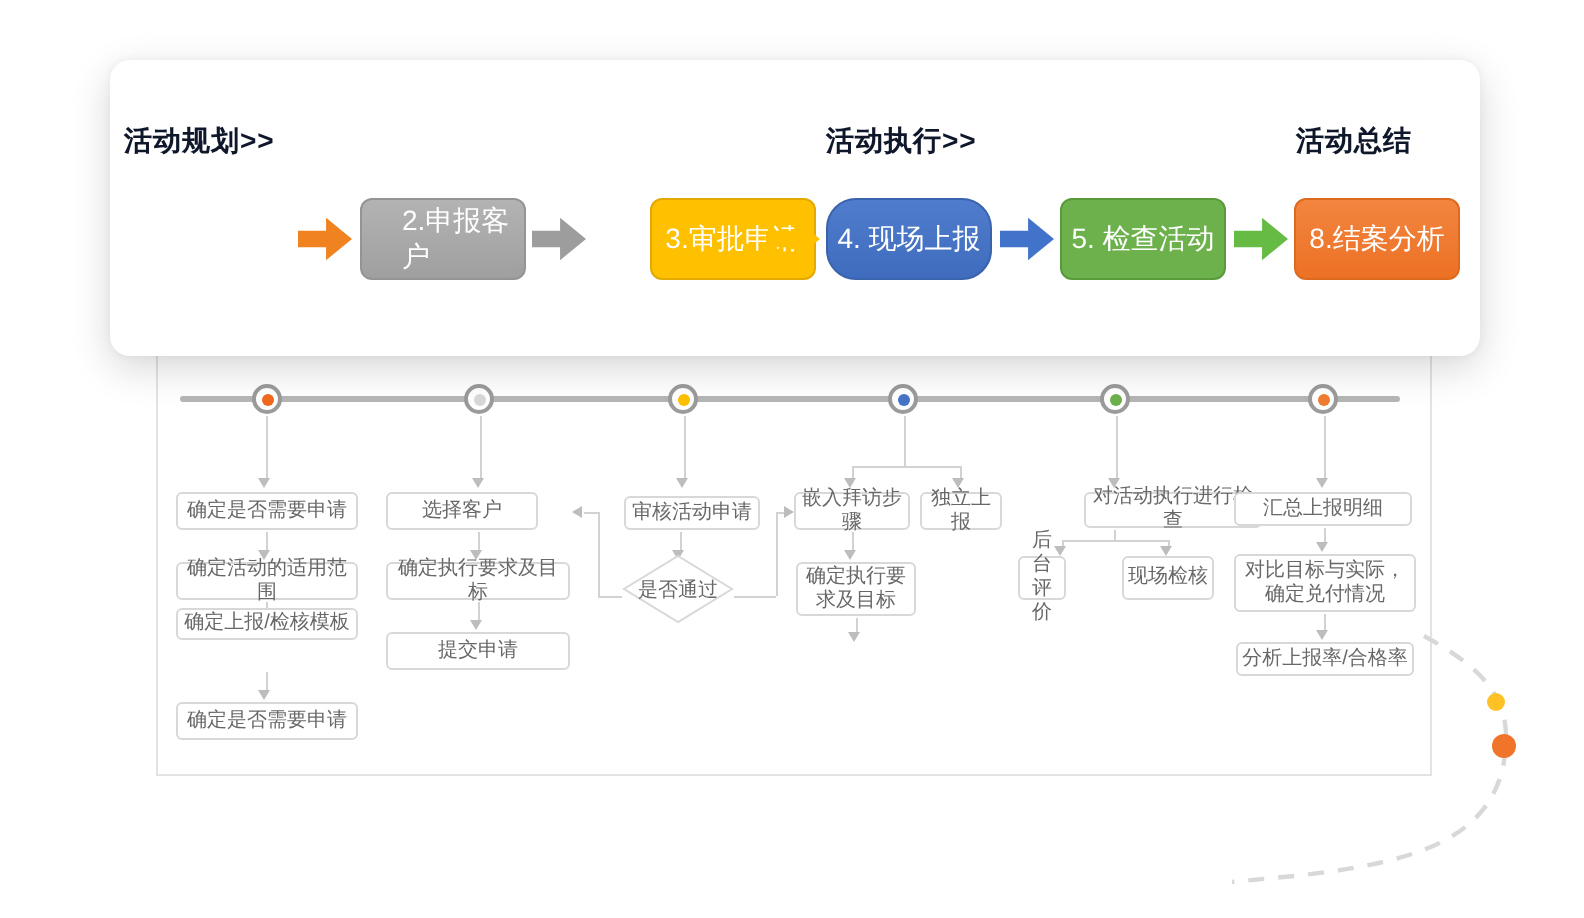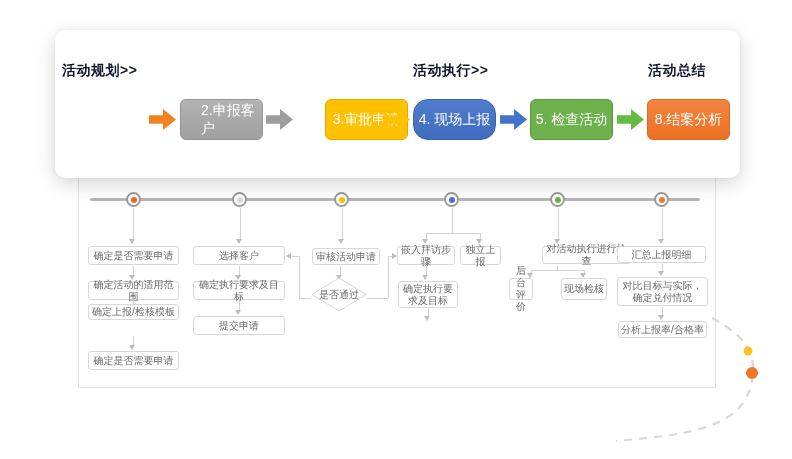--- a/index.html
+++ b/index.html
@@ -95,21 +95,21 @@
   <div class="vl" style="left:133px;top:266px;height:9px"></div>
     <div class="ah-d" style="left:129px;top:275px"></div>
   <div class="fbox" style="left:88px;top:281px;width:91px;height:19px">确定活动的适用范围</div>
   <div class="vl" style="left:133px;top:301px;height:9px"></div>
     <div class="ah-d" style="left:129px;top:310px"></div>
   <div class="fbox" style="left:88px;top:304px;width:91px;height:16px">确定上报/检核模板</div>
   <div class="vl" style="left:133px;top:336px;height:9px"></div>
     <div class="ah-d" style="left:129px;top:345px"></div>
   <div class="fbox" style="left:88px;top:351px;width:91px;height:19px">确定是否需要申请</div>
 
-  <div class="fbox" style="left:193px;top:246px;width:92px;height:19px">选择客户</div>
+  <div class="fbox" style="left:193px;top:246px;width:76px;height:19px">选择客户</div>
   <div class="vl" style="left:239px;top:266px;height:9px"></div>
     <div class="ah-d" style="left:235px;top:275px"></div>
   <div class="fbox" style="left:193px;top:281px;width:92px;height:19px">确定执行要求及目标</div>
   <div class="vl" style="left:239px;top:301px;height:9px"></div>
     <div class="ah-d" style="left:235px;top:310px"></div>
   <div class="fbox" style="left:193px;top:316px;width:92px;height:19px">提交申请</div>
 
   <div class="fbox" style="left:312px;top:248px;width:68px;height:17px">审核活动申请</div>
   <div class="vl" style="left:340px;top:266px;height:9px"></div>
     <div class="ah-d" style="left:336px;top:275px"></div>

